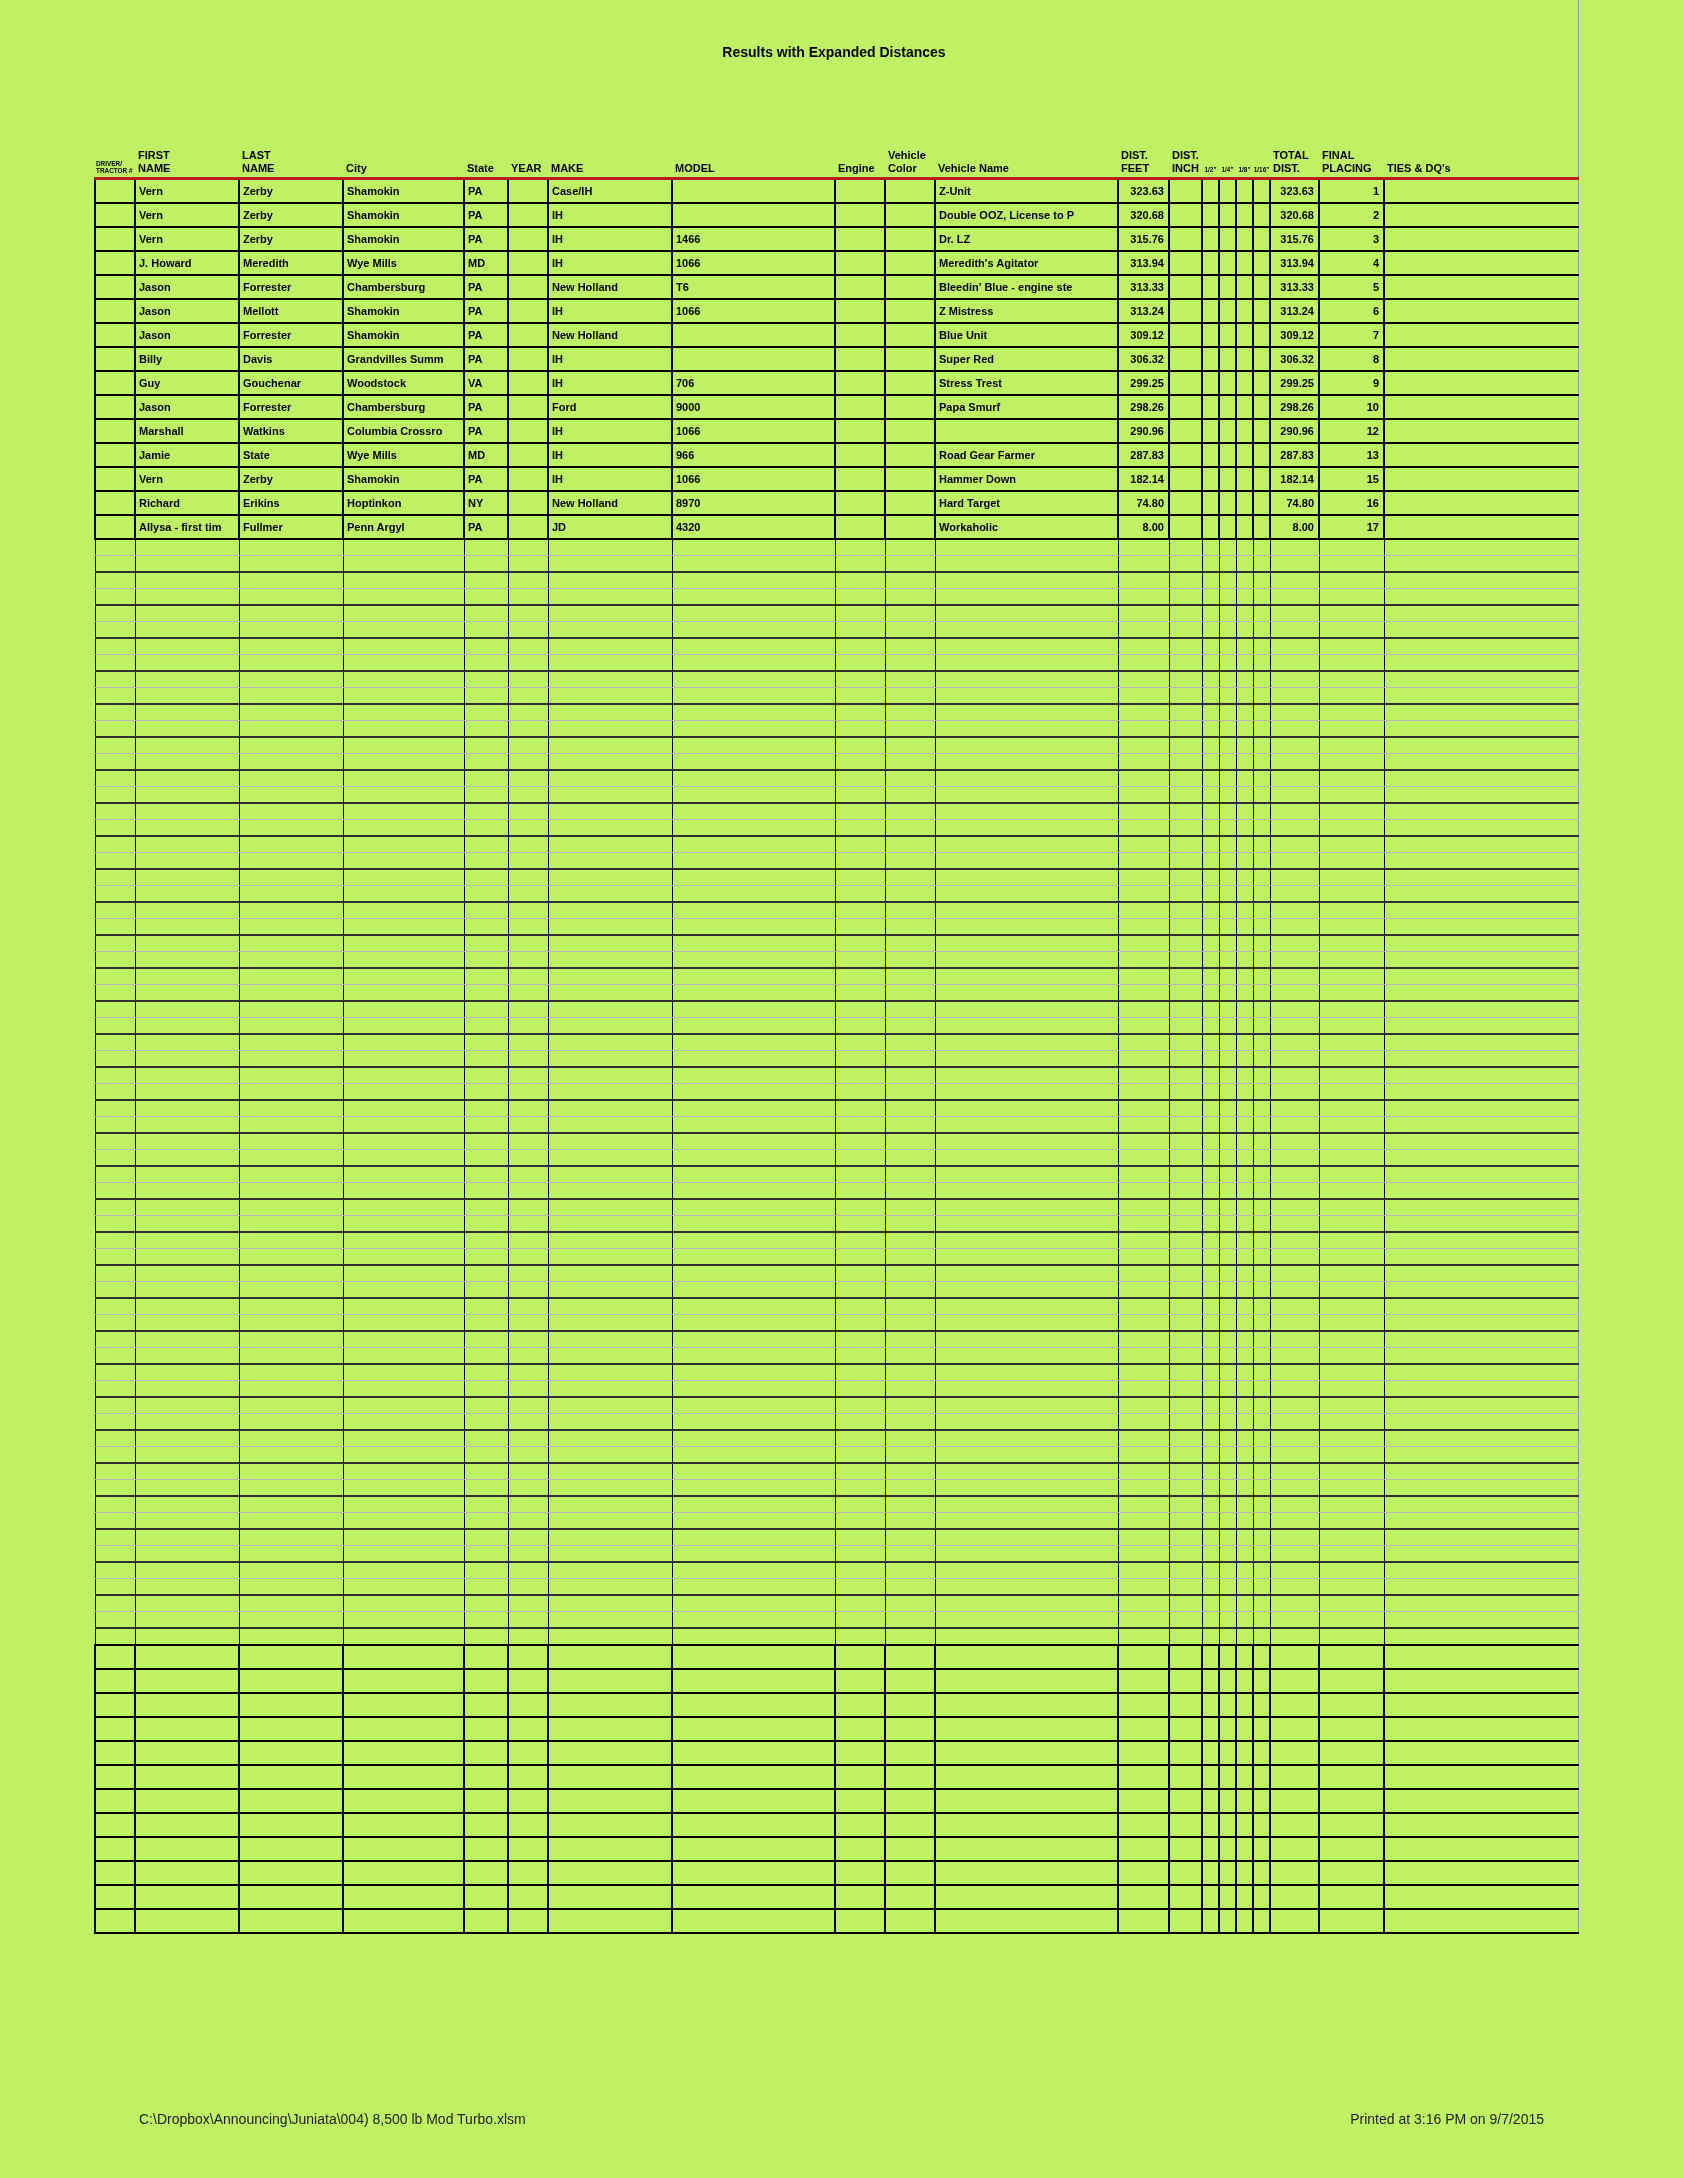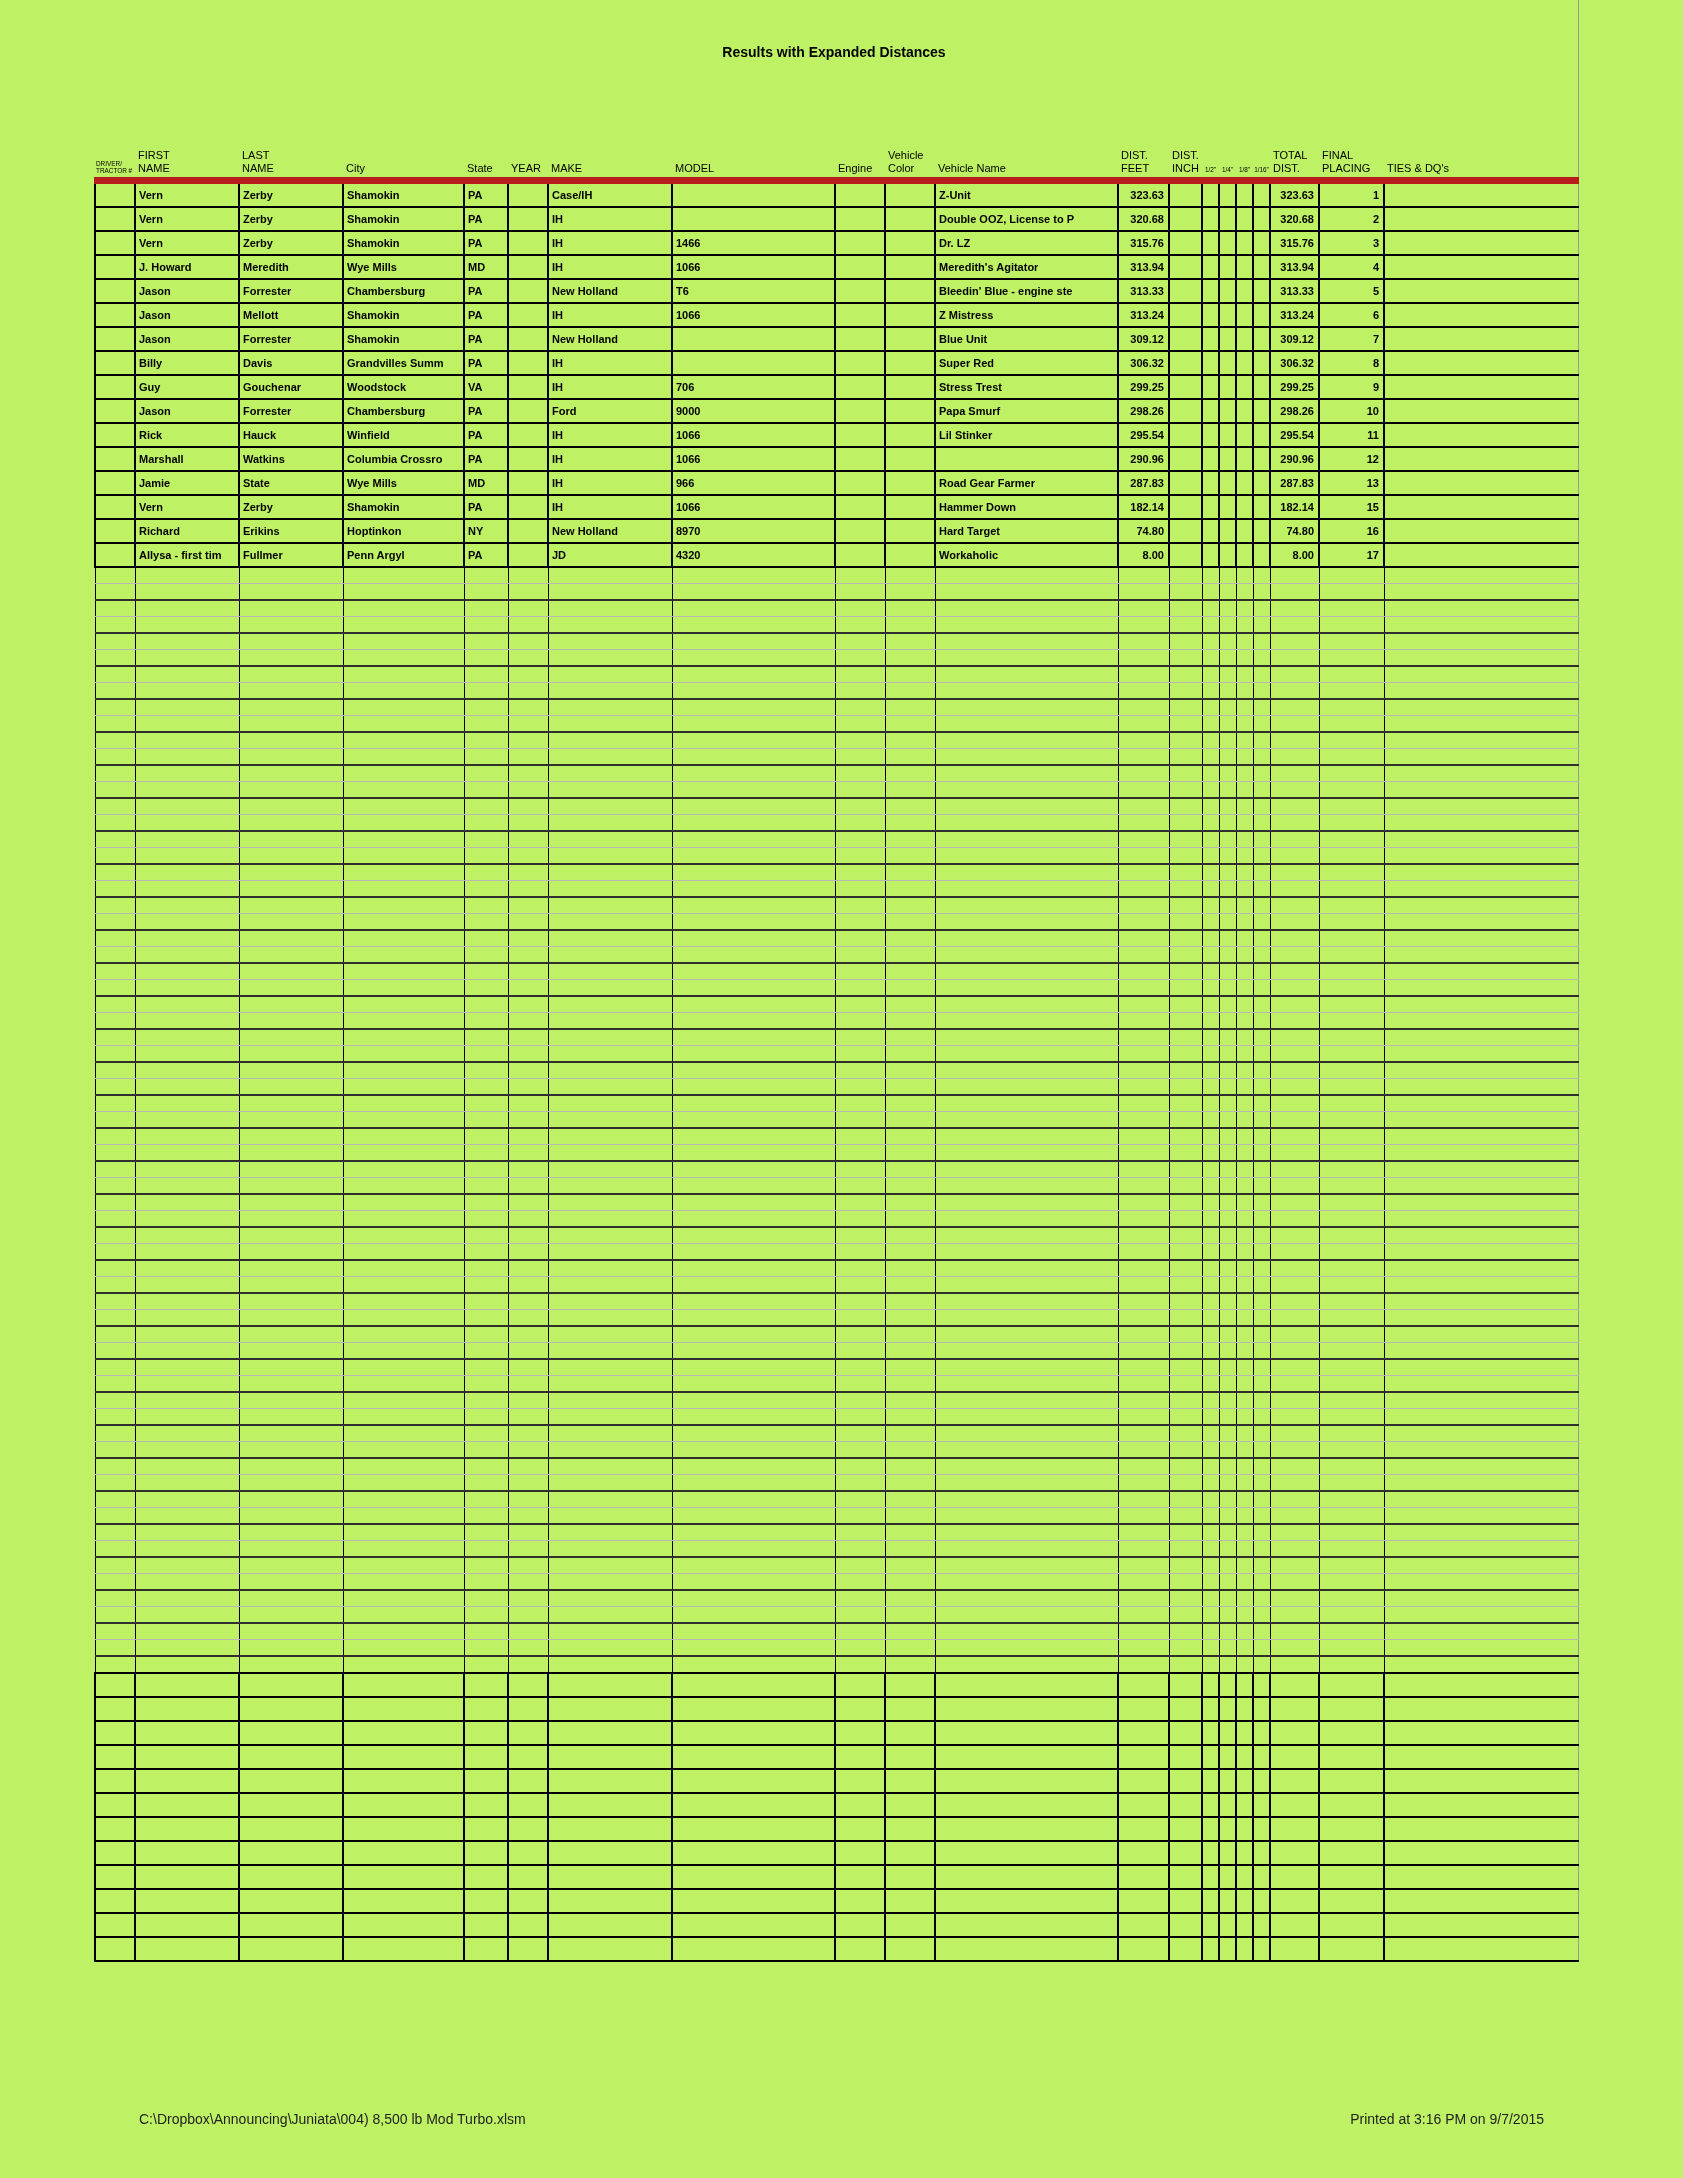--- a/index.html
+++ b/index.html
@@ -4,22 +4,22 @@
 <style>
   html,body{margin:0;padding:0;background:#ffffff;}
   .page{position:relative;width:1683px;height:2178px;background:#bef264;overflow:hidden;
         font-family:"Liberation Sans",sans-serif;}
   .title{position:absolute;left:94px;top:44px;width:1480px;text-align:center;
          font-size:14px;font-weight:bold;color:#000;}
   .subtitle{position:absolute;left:94px;top:63px;width:1480px;text-align:center;
          font-size:13px;font-weight:bold;color:#000;}
   table.sheet{position:absolute;left:94px;top:0;width:1480px;table-layout:fixed;
          border-collapse:collapse;font-family:"Liberation Sans",sans-serif;}
-  th{vertical-align:bottom;text-align:left;font-size:11px;font-weight:normal;color:#000;
-     padding:0 0 2px 3px;border-bottom:7px solid #b91c1c;height:174px;overflow:hidden;}
+  th{vertical-align:bottom;text-align:left;font-size:11px;font-weight:bold;color:#000;
+     padding:0 0 2px 3px;border-bottom:3px solid #b91c1c;height:174px;overflow:hidden;}
   th .ht,th .hb{display:block;line-height:1.18;white-space:nowrap;}
   th.tinyh{font-size:6.4px;padding-left:1px;}
   th.frac{font-size:6.4px;text-align:center;padding:0 0 3px 0;}
   td{font-size:11px;font-weight:bold;color:#000;padding:0 2px 0 3px;overflow:hidden;
      white-space:nowrap;vertical-align:middle;}
   tr.r-d td{border:2px solid #000;height:22px;}
   tr.r-l td{border:2px solid #000;height:22px;}
   tr.r-s td{border-left:1px solid #000;border-right:1px solid #000;height:15px;}
   tr.r-s.lt td{border-bottom:1px solid #b8b8b8;}
   tr.r-s.dk td{border-bottom:2px solid #2f2f2f;}
@@ -359,42 +359,20 @@
           <td class=""></td>
           <td class=""></td>
           <td class=""></td>
           <td class=""></td>
           <td class="num">298.26</td>
           <td class="num">10</td>
           <td class=" c-ties"></td>
         </tr>
         <tr class="r-d">
           <td class=""></td>
-          <td class="">Rick</td>
-          <td class="">Hauck</td>
-          <td class="">Winfield</td>
-          <td class="">PA</td>
-          <td class=""></td>
-          <td class="">IH</td>
-          <td class="">1066</td>
-          <td class=""></td>
-          <td class=""></td>
-          <td class="">Lil Stinker</td>
-          <td class="num">295.54</td>
-          <td class=""></td>
-          <td class=""></td>
-          <td class=""></td>
-          <td class=""></td>
-          <td class=""></td>
-          <td class="num">295.54</td>
-          <td class="num">11</td>
-          <td class=" c-ties"></td>
-        </tr>
-        <tr class="r-d">
-          <td class=""></td>
           <td class="">Marshall</td>
           <td class="">Watkins</td>
           <td class="">Columbia Crossro</td>
           <td class="">PA</td>
           <td class=""></td>
           <td class="">IH</td>
           <td class="">1066</td>
           <td class=""></td>
           <td class=""></td>
           <td class=""></td>

